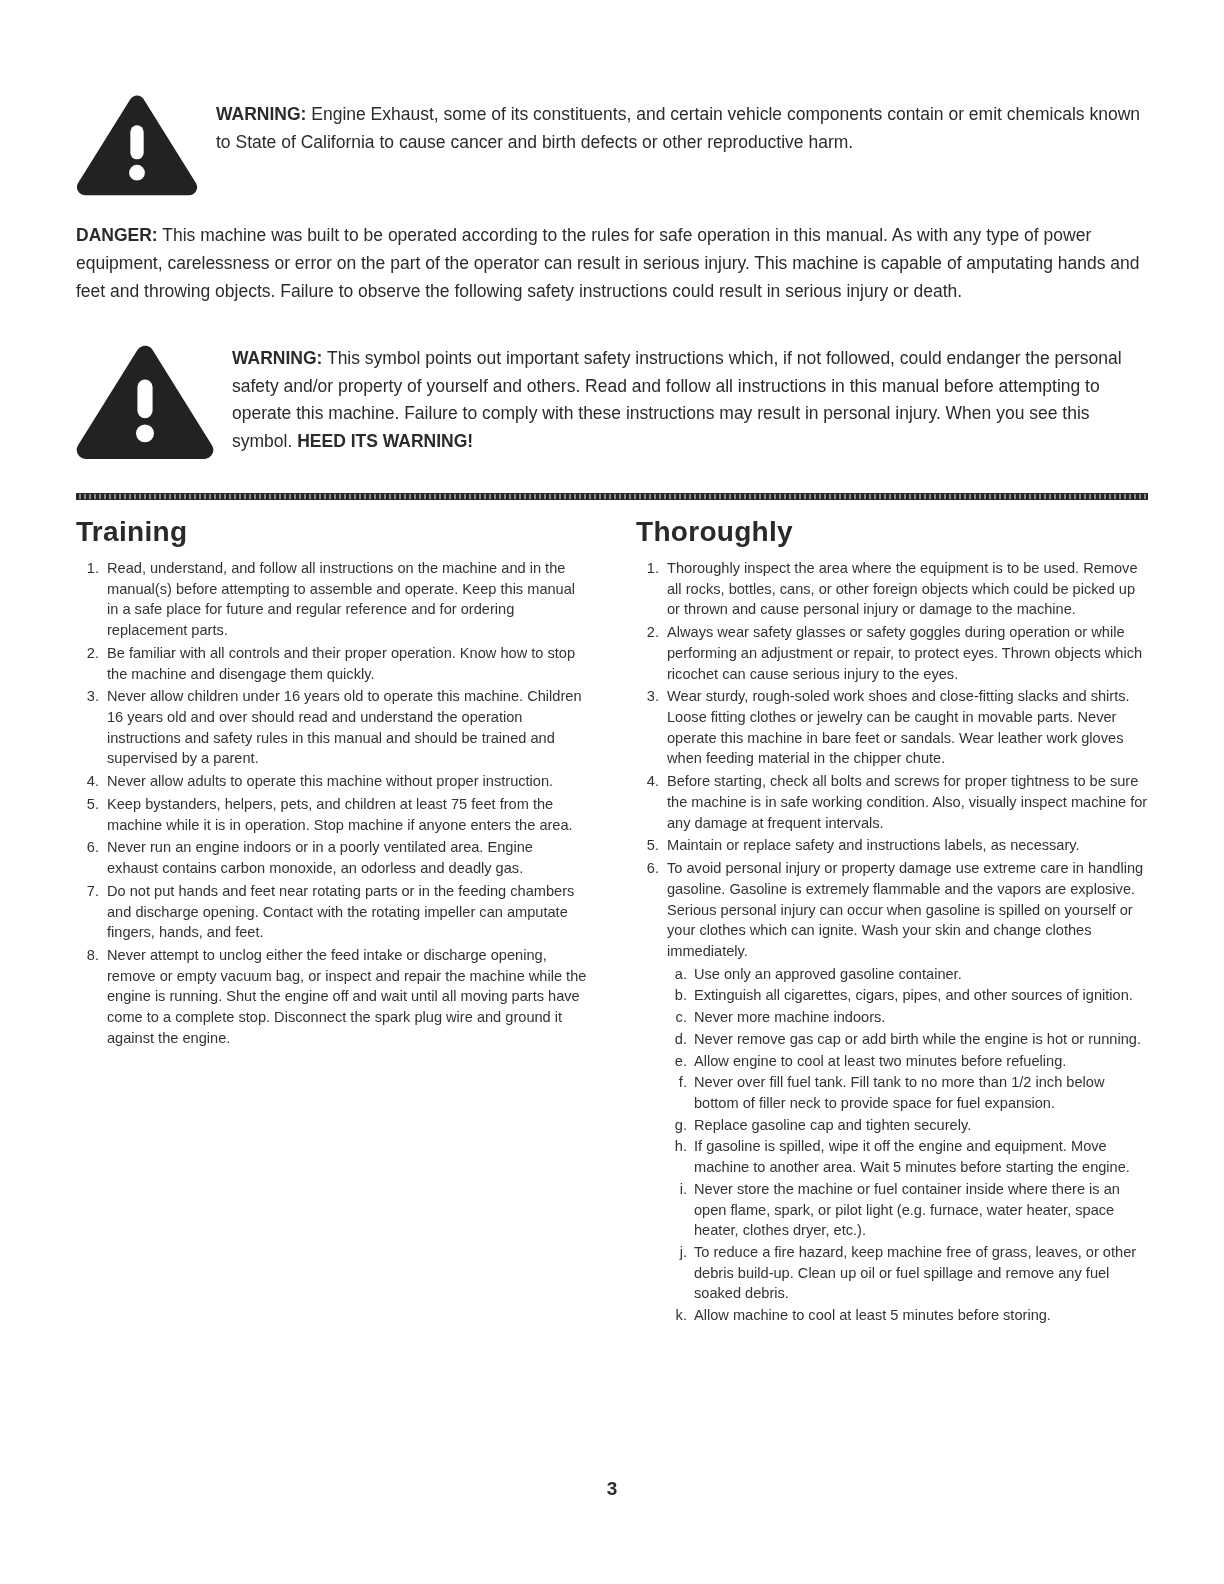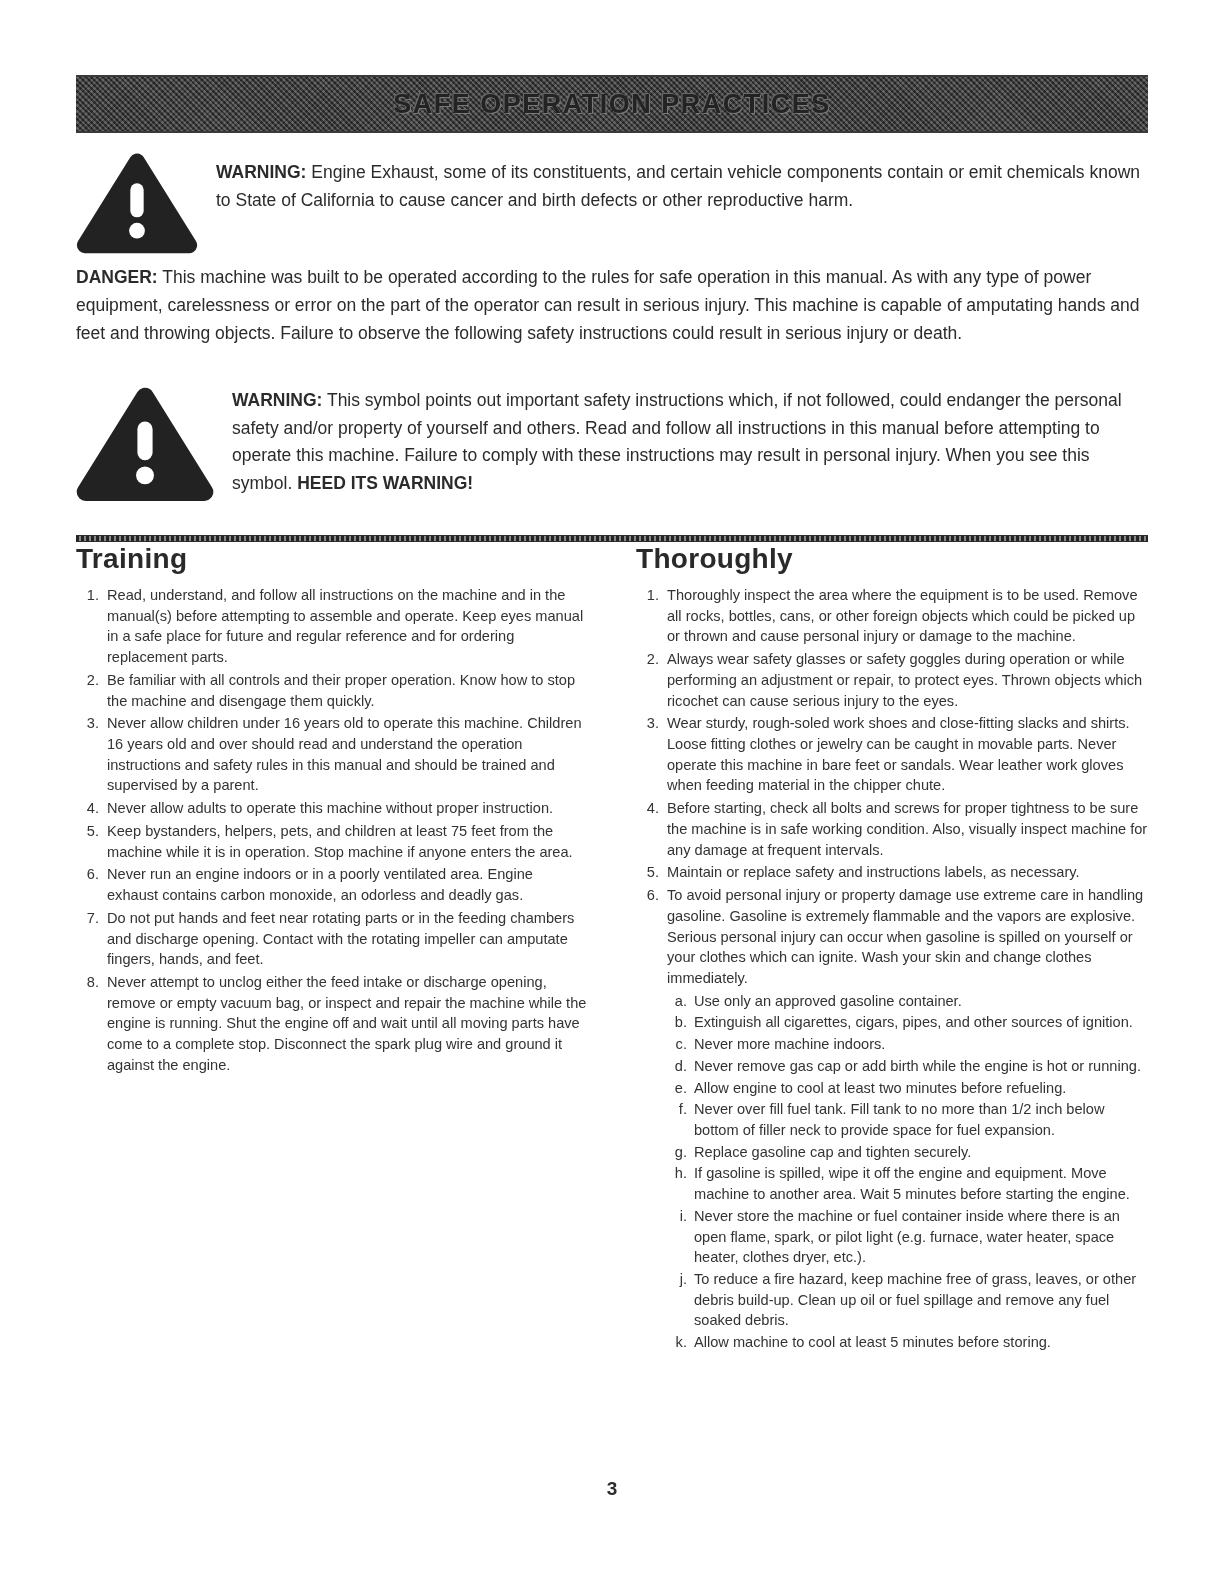--- a/index.html
+++ b/index.html
@@ -46,39 +46,39 @@
   .tri-icon { flex: 0 0 auto; }
   .warn-text {
     font-size: 17.5px;
     line-height: 1.58;
     color: #2b2b2b;
     padding-top: 6px;
   }
   .warn-row.second .warn-text { padding-top: 2px; }
   .bold { font-weight: bold; }
   .danger-par {
-    margin-top: 4px;
+    margin-top: 20px;
     font-size: 17.5px;
     line-height: 1.6;
     color: #2b2b2b;
   }
   
   .divider {
     margin-top: 26px;
     height: 7px;
     background-color: #4a4a4a;
     background-image: repeating-linear-gradient(90deg, #242424 0 3px, #8a8a8a 3px 5px);
     border-top: 1px solid #2c2c2c;
     border-bottom: 1px solid #2c2c2c;
   }
   
   .columns {
     display: flex;
     gap: 48px;
-    margin-top: 1px;
+    margin-top: 16px;
   }
   .col { flex: 1 1 0; }
   .col-title {
     font-size: 28px;
     font-weight: bold;
     color: #2a2a2a;
     margin-bottom: 10px;
     letter-spacing: 0.3px;
   }
   ol.num {
@@ -108,23 +108,20 @@
     font-size: 19px;
     font-weight: bold;
     color: #2c2c2c;
   }
 </style>
 </head>
 <body>
 
 <div class="page">
 
-  <div class="banner">
-    <div class="banner-title">SAFE OPERATION PRACTICES</div>
-  </div>
 
   <div class="warn-row first">
     <div class="tri-icon">
       <svg width="122" height="102" viewBox="0 0 100 84" aria-hidden="true">
         <path d="M50 7 L93 76 L7 76 Z" fill="#222222" stroke="#222222" stroke-width="13" stroke-linejoin="round"></path>
         <rect x="44.5" y="25" width="11" height="28" rx="5.5" fill="#ffffff"></rect>
         <circle cx="50" cy="64" r="6.5" fill="#ffffff"></circle>
       </svg>
     </div>
     <div class="warn-text">
@@ -149,21 +146,21 @@
     </div>
   </div>
 
   <div class="divider"></div>
 
   <div class="columns">
 
     <div class="col">
       <div class="col-title">Training</div>
       <ol class="num">
-        <li><span>Read, understand, and follow all instructions on the machine and in the manual(s) before attempting to assemble and operate. Keep eyes manual in a safe place for future and regular reference and for ordering replacement parts.</span></li>
+        <li><span>Read, understand, and follow all instructions on the machine and in the manual(s) before attempting to assemble and operate. Keep this manual in a safe place for future and regular reference and for ordering replacement parts.</span></li>
         <li><span>Be familiar with all controls and their proper operation. Know how to stop the machine and disengage them quickly.</span></li>
         <li><span>Never allow children under 16 years old to operate this machine. Children 16 years old and over should read and understand the operation instructions and safety rules in this manual and should be trained and supervised by a parent.</span></li>
         <li><span>Never allow adults to operate this machine without proper instruction.</span></li>
         <li><span>Keep bystanders, helpers, pets, and children at least 75 feet from the machine while it is in operation. Stop machine if anyone enters the area.</span></li>
         <li><span>Never run an engine indoors or in a poorly ventilated area. Engine exhaust contains carbon monoxide, an odorless and deadly gas.</span></li>
         <li><span>Do not put hands and feet near rotating parts or in the feeding chambers and discharge opening. Contact with the rotating impeller can amputate fingers, hands, and feet.</span></li>
         <li><span>Never attempt to unclog either the feed intake or discharge opening, remove or empty vacuum bag, or inspect and repair the machine while the engine is running. Shut the engine off and wait until all moving parts have come to a complete stop. Disconnect the spark plug wire and ground it against the engine.</span></li>
       </ol>
     </div>
 

